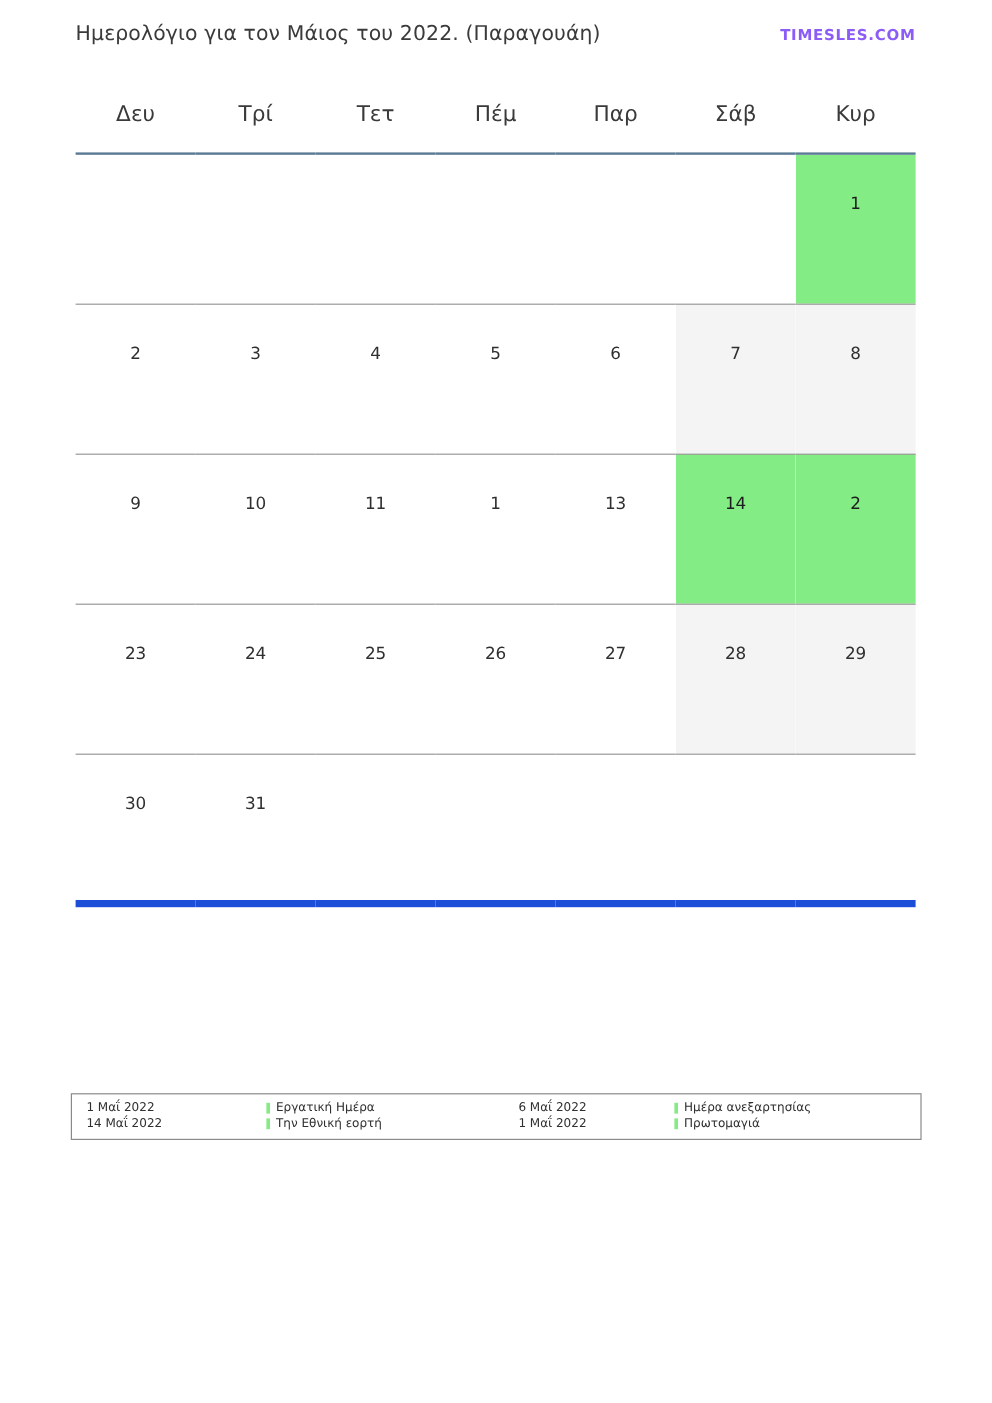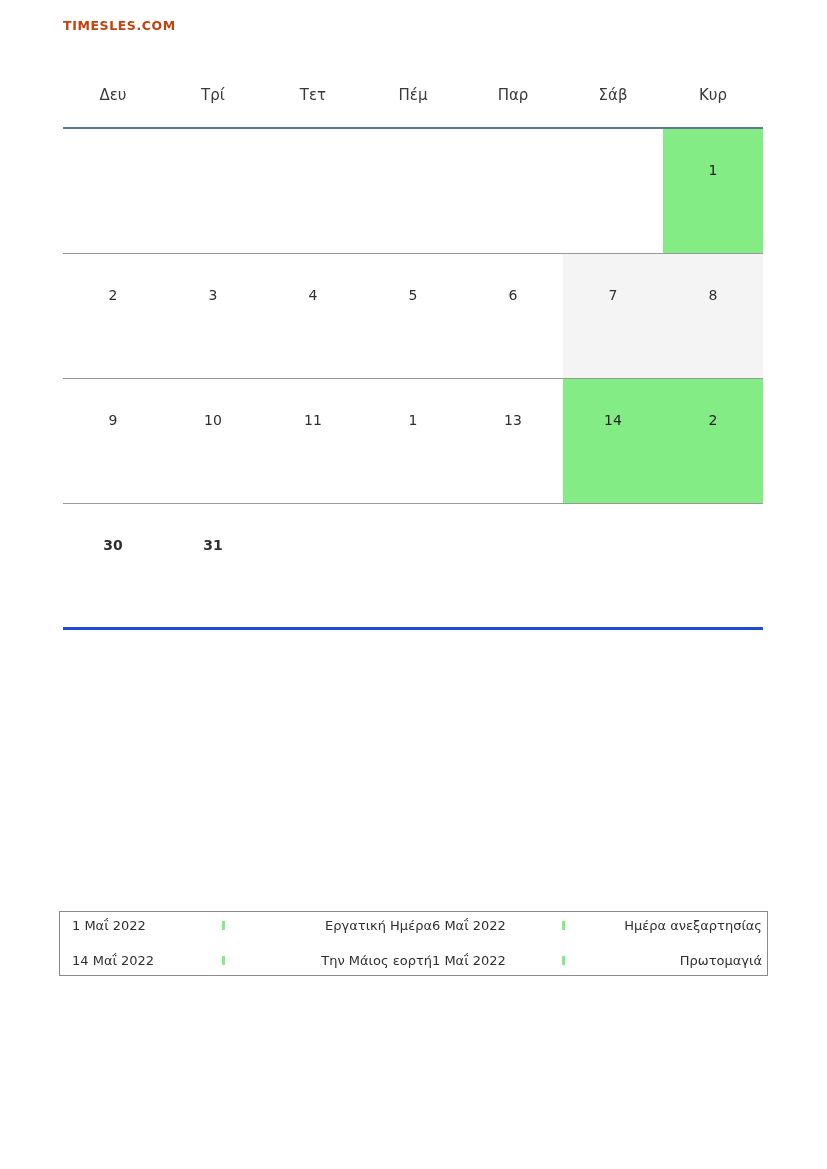--- a/index.html
+++ b/index.html
@@ -28,39 +28,39 @@
     justify-content: space-between;
   }
   .title {
     font-size: 17px;
     color: #3a3a3a;
     font-weight: normal;
     letter-spacing: 0.1px;
   }
   .brand {
     font-size: 12.5px;
-    color: #c2410c;
+    color: #8b5cf6;
     letter-spacing: 0.6px;
     font-weight: bold;
     white-space: nowrap;
   }
   
   .calendar {
     position: absolute;
     left: 63px;
     top: 80px;
     width: 700px;
   }
   table.cal {
     border-collapse: collapse;
     width: 700px;
     table-layout: fixed;
   }
   table.cal th {
-    font-size: 15px;
+    font-size: 18px;
     font-weight: normal;
     color: #3a3a3a;
     text-align: center;
     padding-bottom: 18px;
     height: 48px;
     vertical-align: middle;
   }
   table.cal thead tr {
     border-bottom: 2px solid #5b7b94;
   }
@@ -75,60 +75,60 @@
     border-bottom: 1px solid #9a9a9a;
     background-clip: padding-box;
   }
   td.weekend { background: #f4f4f4; }
   td.holiday { background: #84ec84; }
   td.holiday .num { color: #1d1d1d; }
   td.empty { border-bottom: 1px solid #9a9a9a; }
   .num { display: block; line-height: 1; }
   
   table.cal tbody tr td { border-bottom: 1px solid #9a9a9a; }
-  table.cal tbody tr:last-child td { border-bottom: 3px solid #1d4ed8; font-weight: bold; }
+  table.cal tbody tr:last-child td { border-bottom: 6px solid #1d4ed8; }
   
   .legend {
     position: absolute;
     left: 59px;
     top: 911px;
     width: 709px;
     border: 1px solid #8a8a8a;
     padding: 6px 10px 7px 12px;
     background: #fff;
   }
   .legend-grid {
     display: grid;
     grid-template-columns: 150px 210px 130px 200px;
-    row-gap: 20px;
-    font-size: 13px;
+    row-gap: 2px;
+    font-size: 10px;
     color: #2f2f2f;
   }
   .legend-date { white-space: nowrap; }
   .legend-name {
     white-space: nowrap;
     display: flex;
     align-items: center;
     gap: 5px;
-    justify-content: space-between;
   }
   .swatch {
     display: inline-block;
     width: 3px;
     height: 9px;
     background: #84ec84;
     flex: 0 0 auto;
   }
 </style>
 </head>
 <body>
 
 <div class="page">
 
   <div class="header">
+    <div class="title">Ημερολόγιο για τον Μάιος του 2022. (Παραγουάη)</div>
     <div class="brand">TIMESLES.COM</div>
   </div>
 
   <div class="calendar">
     <table class="cal">
       <thead>
         <tr>
           <th>Δευ</th>
           <th>Τρί</th>
           <th>Τετ</th>
@@ -203,20 +203,43 @@
             </td>
           <td class="holiday">
               <span class="num">14</span>
             </td>
           <td class="holiday">
               <span class="num">2</span>
             </td>
         </tr>
         <tr>
           <td>
+              <span class="num">23</span>
+            </td>
+          <td>
+              <span class="num">24</span>
+            </td>
+          <td>
+              <span class="num">25</span>
+            </td>
+          <td>
+              <span class="num">26</span>
+            </td>
+          <td>
+              <span class="num">27</span>
+            </td>
+          <td class="weekend">
+              <span class="num">28</span>
+            </td>
+          <td class="weekend">
+              <span class="num">29</span>
+            </td>
+        </tr>
+        <tr>
+          <td>
               <span class="num">30</span>
             </td>
           <td>
               <span class="num">31</span>
             </td>
           <td class="empty">
               <span class="num"></span>
             </td>
           <td class="empty">
               <span class="num"></span>
@@ -244,21 +267,21 @@
       </div>
       <div class="legend-date">6 Μαΐ 2022</div>
       <div class="legend-name">
         <span class="swatch"></span>
         <span>Ημέρα ανεξαρτησίας</span>
       </div>
 
       <div class="legend-date">14 Μαΐ 2022</div>
       <div class="legend-name">
         <span class="swatch"></span>
-        <span>Την Μάιος εορτή</span>
+        <span>Την Εθνική εορτή</span>
       </div>
       <div class="legend-date">1 Μαΐ 2022</div>
       <div class="legend-name">
         <span class="swatch"></span>
         <span>Πρωτομαγιά</span>
       </div>
     </div>
   </div>
 
 </div>

